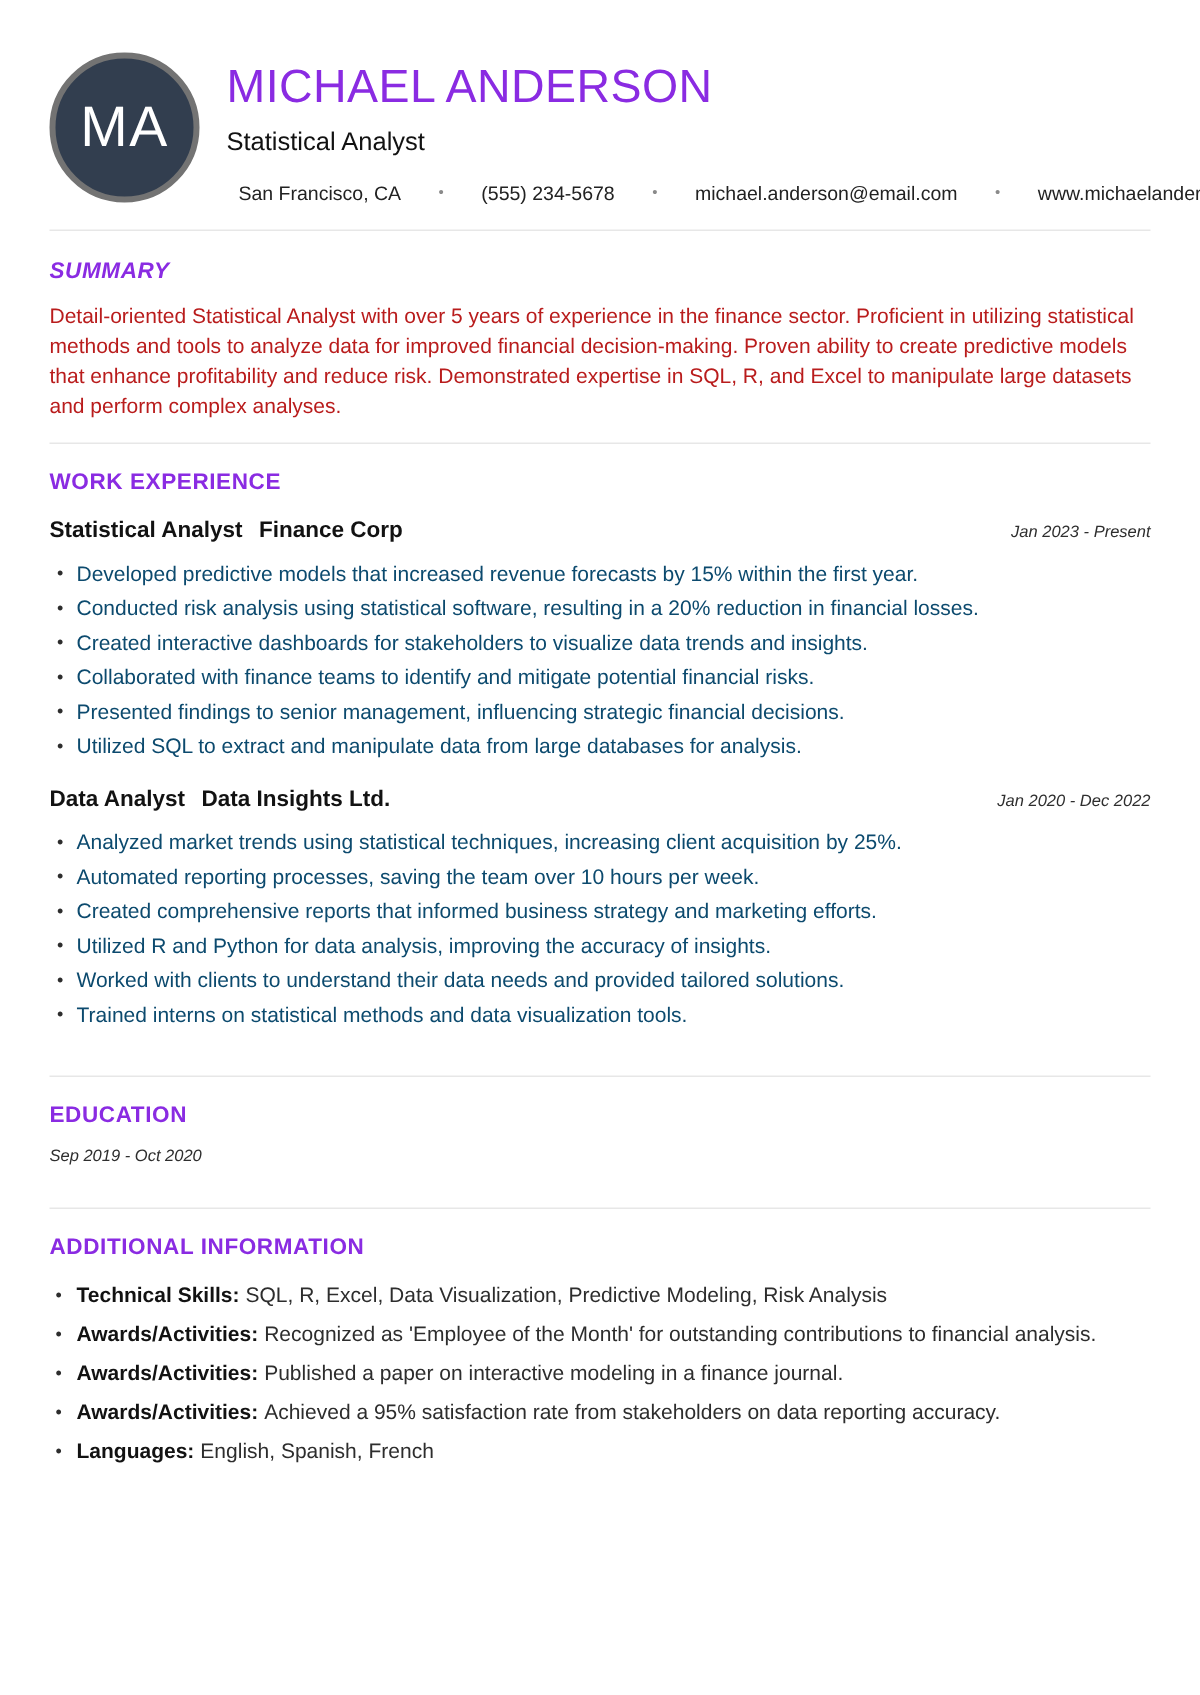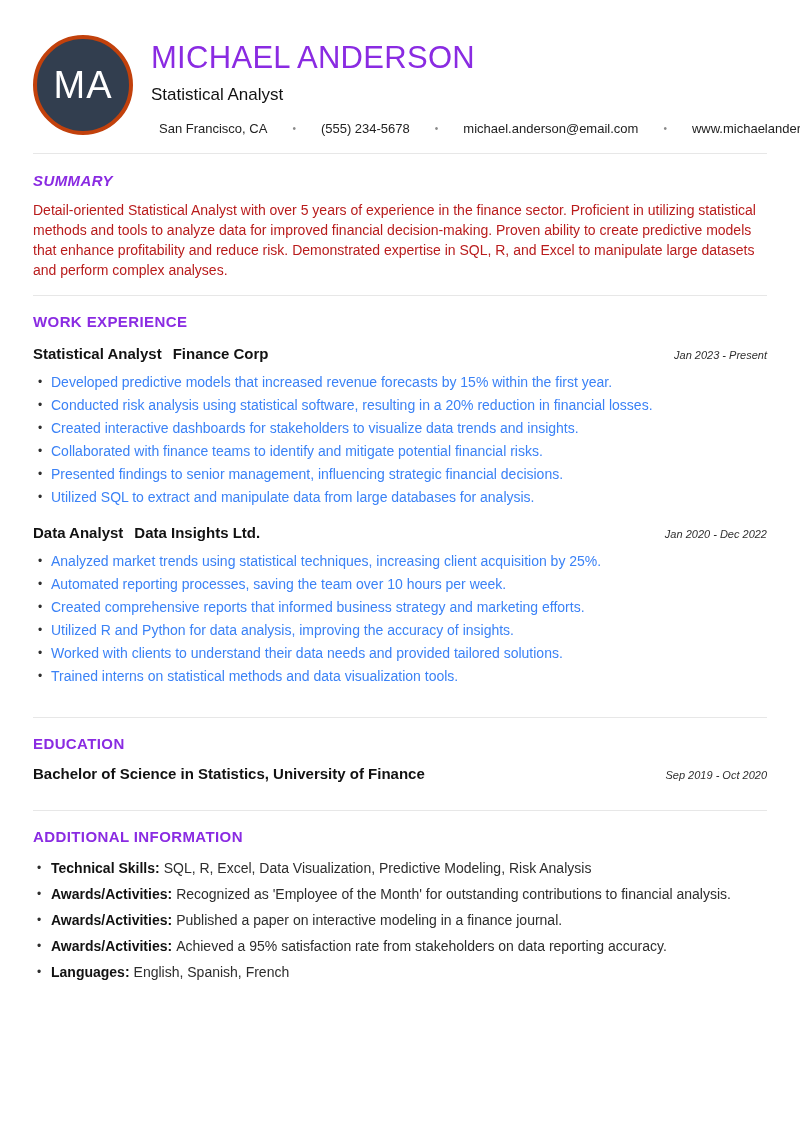--- a/index.html
+++ b/index.html
@@ -16,21 +16,21 @@
     padding: 0 33px;
     overflow: hidden;
   }
 
   
   .header { display: flex; align-items: flex-start; padding-top: 35px; }
   .avatar {
     width: 100px; height: 100px; flex: 0 0 auto;
     border-radius: 50%;
     background: #323e4f;
-    border: 4px solid #c2410c;
+    border: 4px solid #737373;
     color: #ffffff;
     display: flex; align-items: center; justify-content: center;
     font-size: 38px; font-weight: 400; letter-spacing: 1px;
   }
   .header-right { margin-left: 18px; padding-top: 6px; min-width: 0; }
   .name {
     color: #8a2be2;
     font-size: 31px;
     font-weight: 400;
     letter-spacing: 0.3px;
@@ -73,21 +73,21 @@
   }
   .job-title { font-size: 15px; font-weight: 700; color: #121212; }
   .job-company { margin-left: 11px; }
   .job-dates, .edu-dates { font-size: 11px; font-style: italic; color: #2e2e2e; white-space: nowrap; }
   ul.bullets { list-style: none; margin-top: 9px; }
   ul.bullets li {
     position: relative;
     padding-left: 18px;
     font-size: 14px;
     line-height: 23px;
-    color: #3b82f6;
+    color: #0c4a6e;
   }
   ul.bullets li::before {
     content: "•";
     position: absolute; left: 5px; top: 0;
     color: #2d2d2d; font-size: 12px; line-height: 23px;
   }
   .job-block-2 { margin-top: 7px; }
   .hr-after-work { margin-top: 29px; }
 
   
@@ -181,21 +181,20 @@
       <li>Utilized R and Python for data analysis, improving the accuracy of insights.</li>
       <li>Worked with clients to understand their data needs and provided tailored solutions.</li>
       <li>Trained interns on statistical methods and data visualization tools.</li>
     </ul>
   </div>
 
   <hr class="divider hr-after-work">
 
   <div class="section-heading education-heading">EDUCATION</div>
   <div class="edu-row">
-    <div class="edu-degree">Bachelor of Science in Statistics, University of Finance</div>
     <div class="edu-dates">Sep 2019 - Oct 2020</div>
   </div>
 
   <hr class="divider hr-after-education">
 
   <div class="section-heading additional-heading">ADDITIONAL INFORMATION</div>
   <ul class="additional">
     <li>
       <span class="item-label">Technical Skills:</span><span>SQL, R, Excel, Data Visualization, Predictive Modeling, Risk Analysis</span>
     </li>

